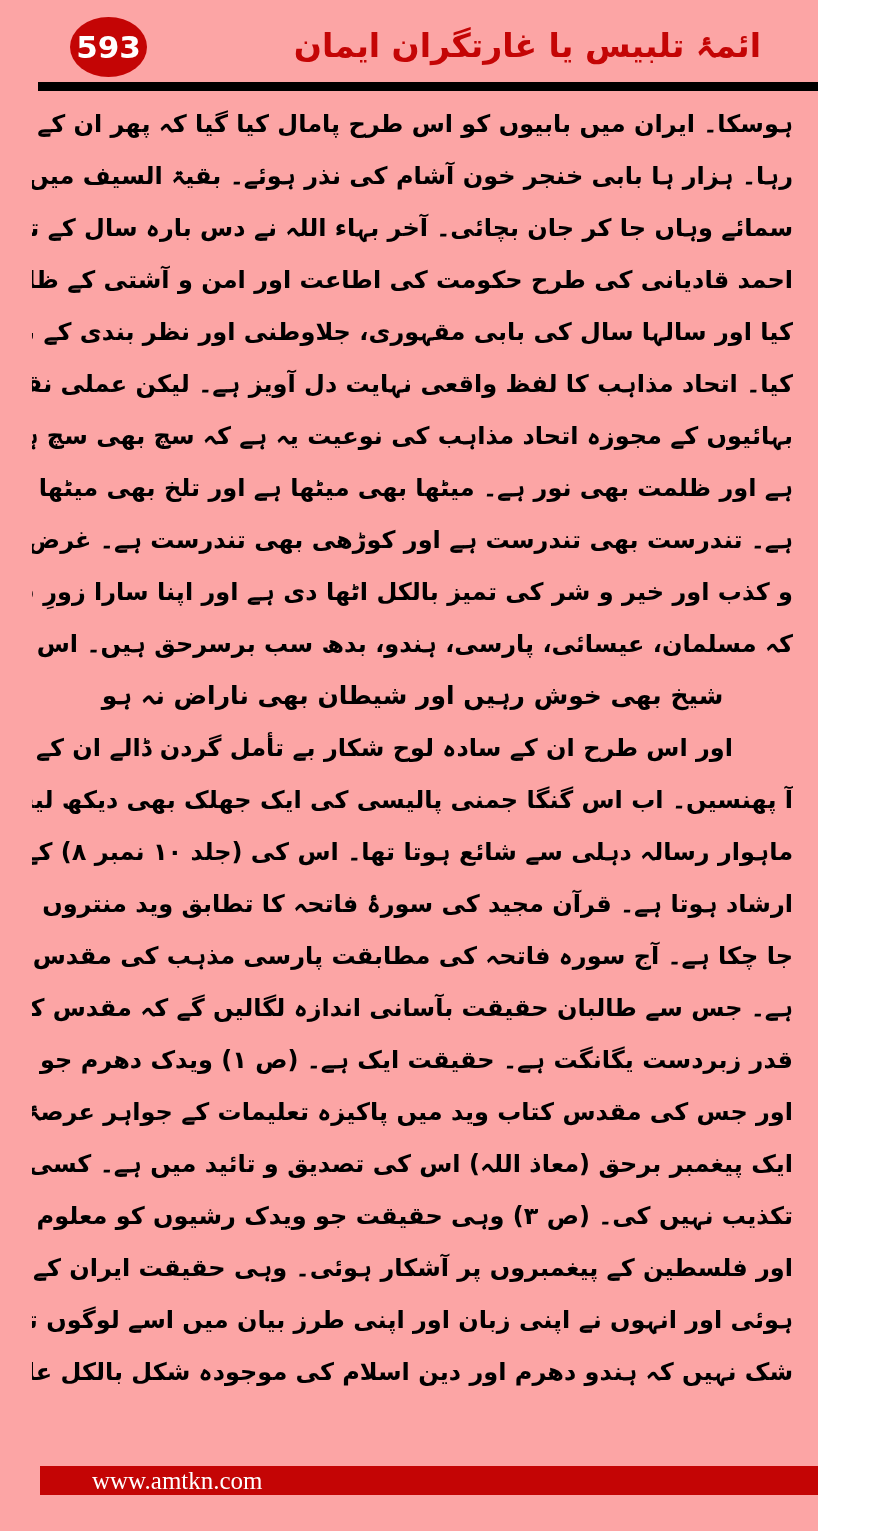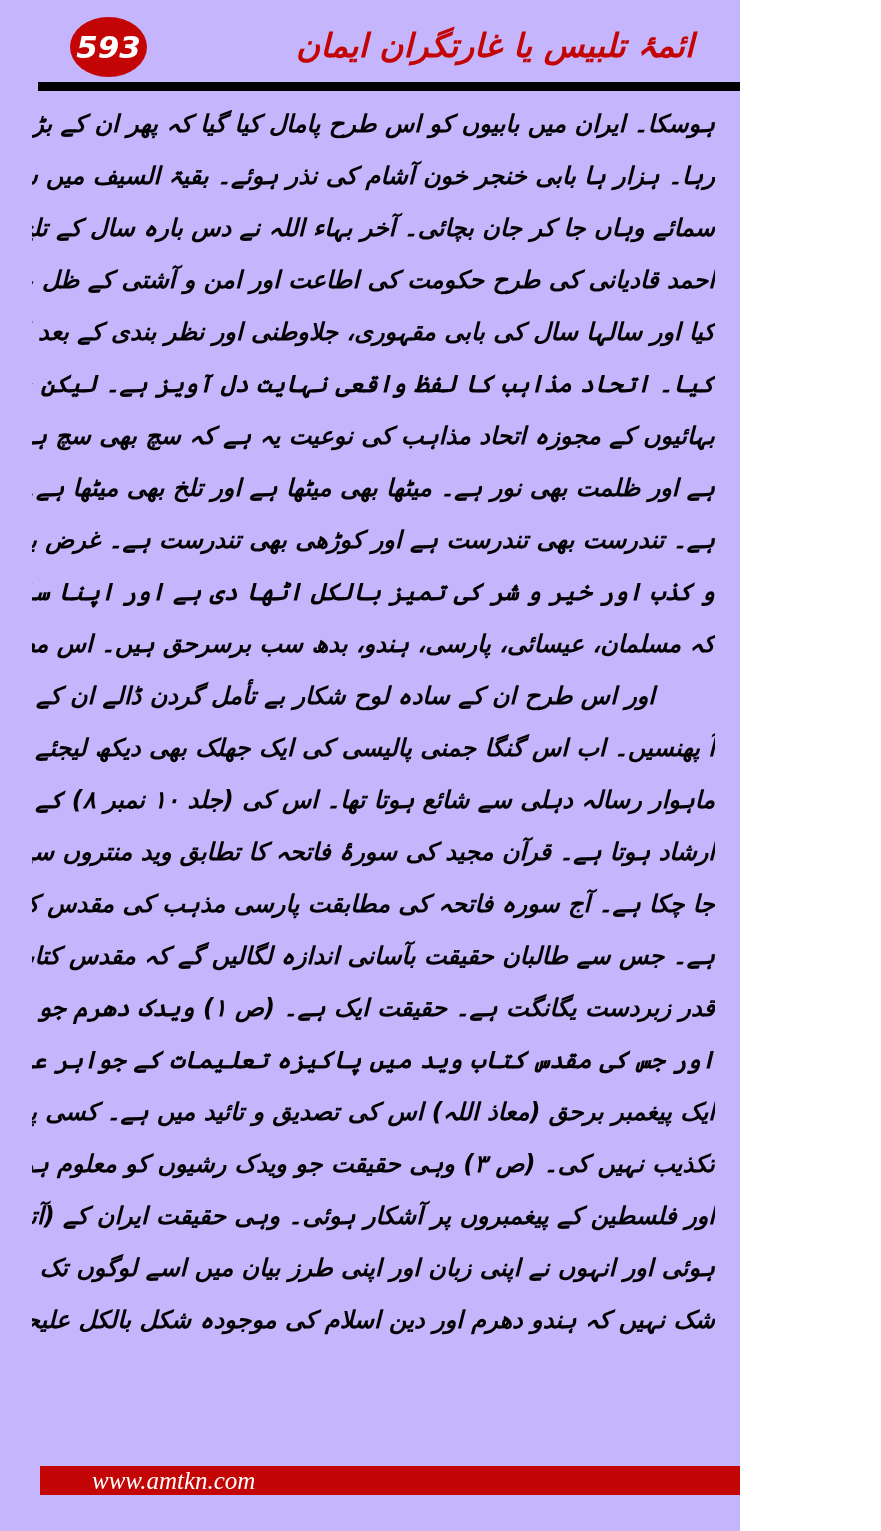--- a/index.html
+++ b/index.html
@@ -1,37 +1,36 @@
 <!DOCTYPE html>
 <html lang="ur"><head>
 <meta charset="utf-8">
 <style>
   html,body{margin:0;padding:0;background:#ffffff;}
   .page{
     position:relative;
-    width:740px;height:1531px;
-    background:#c4b5fd;
+    width:818px;height:1531px;
+    background:#fca5a5;
     overflow:hidden;
     font-family:"DejaVu Sans",sans-serif;
-    font-style:italic;
   }
   
   .page-number-oval{
     position:absolute;left:70px;top:17px;
     width:77px;height:60px;
     background:#c40505;
     border-radius:50%;
     display:flex;align-items:center;justify-content:center;
   }
   .page-number-oval span{
     color:#ffffff;font-weight:bold;font-size:31px;
     font-family:"DejaVu Sans",sans-serif;
   }
   .book-title{
-    position:absolute;top:26px;right:46px;
+    position:absolute;top:26px;right:57px;
     direction:rtl;
     color:#c40505;
     font-size:33px;font-weight:bold;
     letter-spacing:0px;
     white-space:nowrap;
   }
   .header-rule{
     position:absolute;left:38px;top:82px;
     width:818px;height:9px;background:#000000;
   }
@@ -92,20 +91,21 @@
     <div class="line">رہا۔ ہزار ہا بابی خنجر خون آشام کی نذر ہوئے۔ بقیۃ السیف میں سے جس کسی کے جہاں سینگ</div>
     <div class="line">سمائے وہاں جا کر جان بچائی۔ آخر بہاء اللہ نے دس بارہ سال کے تلخ تجربوں کے بعد مرزا غلام</div>
     <div class="line">احمد قادیانی کی طرح حکومت کی اطاعت اور امن و آشتی کے ظل عاطفت میں پناہ لینا ضروری خیال</div>
     <div class="line">کیا اور سالہا سال کی بابی مقہوری، جلاوطنی اور نظر بندی کے بعد اتحاد بین الملل کا جھنڈا اڑانا شروع</div>
     <div class="line">کیا۔ اتحاد مذاہب کا لفظ واقعی نہایت دل آویز ہے۔ لیکن عملی نقطۂ نظر سے یہ بالکل مہمل ہے۔</div>
     <div class="line">بہائیوں کے مجوزہ اتحاد مذاہب کی نوعیت یہ ہے کہ سچ بھی سچ ہے اور جھوٹ بھی سچ ہے۔ نور بھی نور</div>
     <div class="line">ہے اور ظلمت بھی نور ہے۔ میٹھا بھی میٹھا ہے اور تلخ بھی میٹھا ہے۔ نیک بھی اچھا ہے اور بد بھی اچھا</div>
     <div class="line">ہے۔ تندرست بھی تندرست ہے اور کوڑھی بھی تندرست ہے۔ غرض بہائیوں نے بظاہر صدق</div>
     <div class="line">و کذب اور خیر و شر کی تمیز بالکل اٹھا دی ہے اور اپنا سارا زورِ قلم اس مہمل نگاری پر صرف کر رہے ہیں</div>
     <div class="line">کہ مسلمان، عیسائی، پارسی، ہندو، بدھ سب برسرحق ہیں۔ اس مضحکہ خیز منطق کی تہ میں دراصل یہ</div>
+    <div class="line heading">شیخ بھی خوش رہیں اور شیطان بھی ناراض نہ ہو</div>
     <div class="line opener">اور اس طرح ان کے سادہ لوح شکار بے تأمل گردن ڈالے ان کے دام تزویر میں</div>
     <div class="line">آ پھنسیں۔ اب اس گنگا جمنی پالیسی کی ایک جھلک بھی دیکھ لیجئے۔ کوکب ہند نام بہائیوں کا ایک</div>
     <div class="line">ماہوار رسالہ دہلی سے شائع ہوتا تھا۔ اس کی (جلد ۱۰ نمبر ۸) کے چند اقتباسات ملاحظہ ہوں۔</div>
     <div class="line">ارشاد ہوتا ہے۔ قرآن مجید کی سورۂ فاتحہ کا تطابق وید منتروں سے اسی جلد کے نمبر اوّل میں دکھایا</div>
     <div class="line">جا چکا ہے۔ آج سورہ فاتحہ کی مطابقت پارسی مذہب کی مقدس کتاب ’’گاتھا‘‘ سے دکھائی جاتی</div>
     <div class="line">ہے۔ جس سے طالبان حقیقت بآسانی اندازہ لگالیں گے کہ مقدس کتابوں کے مضامین میں کس</div>
     <div class="line">قدر زبردست یگانگت ہے۔ حقیقت ایک ہے۔ (ص ۱) ویدک دھرم جو پروردگار کا دین برحق ہے</div>
     <div class="line">اور جس کی مقدس کتاب وید میں پاکیزہ تعلیمات کے جواہر عرصۂ دراز سے چمک رہے ہیں۔ ہر</div>
     <div class="line">ایک پیغمبر برحق (معاذ اللہ) اس کی تصدیق و تائید میں ہے۔ کسی پیغمبر برحق نے آج تک وید کی</div>
     <div class="line">تکذیب نہیں کی۔ (ص ۳) وہی حقیقت جو ویدک رشیوں کو معلوم ہوئی وہی عرب کے مقدس رسول</div>

